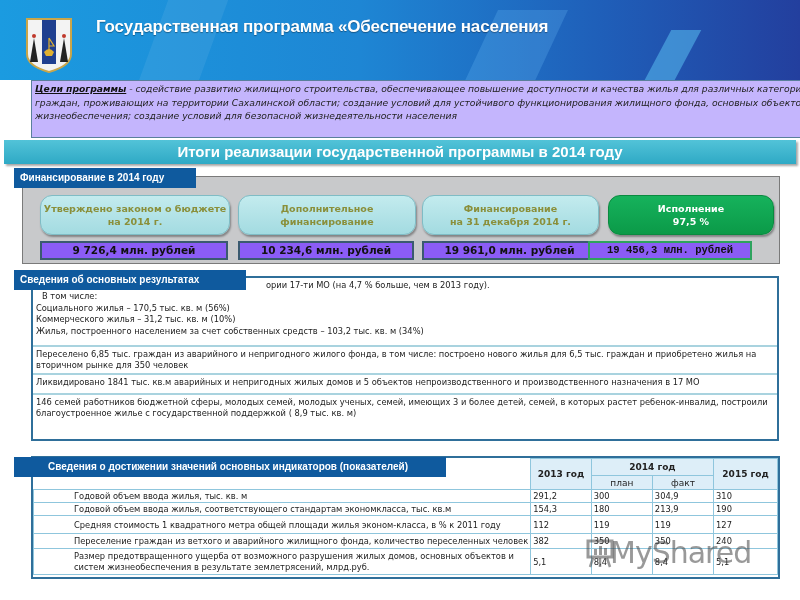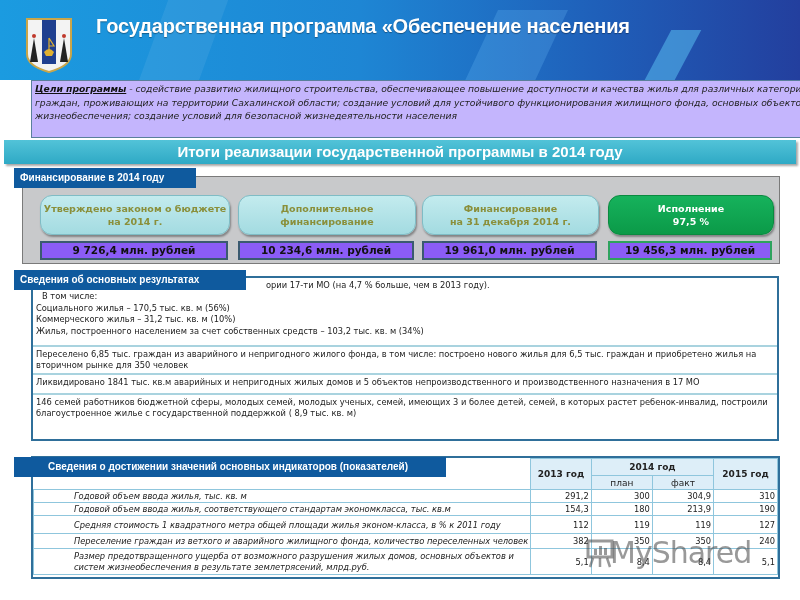--- a/index.html
+++ b/index.html
@@ -13,21 +13,21 @@
     background:linear-gradient(90deg,#1b9be0 0%,#1e86d4 45%,#1f5fb9 75%,#233f9e 100%);
     overflow:hidden;
   }
   .header .streak1 { position:absolute; left:150px; top:-20px; width:60px; height:140px; background:rgba(255,255,255,0.07); transform:skewX(-20deg); }
   .header .streak2 { position:absolute; left:470px; top:10px; width:70px; height:120px; background:rgba(120,200,255,0.22); transform:skewX(-25deg); }
   .header .streak3 { position:absolute; left:650px; top:30px; width:30px; height:80px; background:rgba(90,190,240,0.55); transform:skewX(-28deg); }
   .emblem { position:absolute; left:24px; top:16px; width:50px; height:58px; }
   .title {
     position:absolute; left:96px; top:14px; width:700px;
     color:#ffffff; font-family:"Liberation Sans", sans-serif; font-weight:bold;
-    font-size:20px; line-height:25px; letter-spacing:-0.2px;
+    font-size:17px; line-height:25px; letter-spacing:-0.2px;
     text-shadow:0 1px 1px rgba(0,0,0,0.35);
   }
   .goals {
     position:absolute; left:31px; top:80px; width:799px; height:58px;
     border:1px solid #5a7f9c; background:#c4b5fd;
     font-family:"DejaVu Sans", sans-serif; font-style:italic;
     font-size:9.2px; line-height:13.5px; color:#222; padding:1px 3px; box-sizing:border-box;
   }
   .goals .lbl { font-weight:bold; text-decoration:underline; color:#111; }
   .banner {
@@ -69,22 +69,22 @@
   }
   .rrow { border-bottom:2px solid #a9d3df; padding:2px 3px; line-height:11.4px; box-sizing:border-box; }
   .rrow:last-child { border-bottom:none; }
   .ind-table {
     position:absolute; left:31px; top:456px; width:749px; height:123px;
     border:2px solid #2f6f9a; box-sizing:border-box; background:#fff;
   }
   table.ind { border-collapse:collapse; width:100%; font-family:"DejaVu Sans", sans-serif; font-size:8.3px; color:#222; }
   table.ind td, table.ind th { border:1px solid #8fc6dd; padding:0 2px; }
   table.ind th { background:#ddeef8; font-weight:bold; font-size:9px; text-align:center; }
-  table.ind td.num { text-align:right; }
-  table.ind td.lbl { font-style:italic; white-space:nowrap; overflow:hidden;padding-left:40px; }
+  table.ind td.num { text-align:left; }
+  table.ind td.lbl { white-space:nowrap; overflow:hidden;padding-left:40px; }
   .watermark {
     position:absolute; left:610px; top:535px; color:rgba(70,70,70,0.55);
     font-family:"DejaVu Sans", sans-serif; font-size:30px; letter-spacing:-1px;
   }
   .wm-icon { position:absolute; left:585px; top:538px; width:30px; height:30px; }
 </style>
 </head>
 <body>
 
 <div class="header">
@@ -126,21 +126,21 @@
   <div>на 31 декабря 2014 г.</div>
 </div>
 <div class="fcard green" style="left:608px;width:164px;">
   <div>Исполнение</div>
   <div>97,5 %</div>
 </div>
 
 <div class="fval" style="left:40px;width:188px;">9 726,4  млн. рублей</div>
 <div class="fval" style="left:238px;width:176px;">10 234,6  млн. рублей</div>
 <div class="fval" style="left:422px;width:175px;">19 961,0  млн. рублей</div>
-<div class="fval green" style="left:608px;width:164px;">19 456,3  млн. рублей</div>
+<div class="fval green" style="left:588px;width:164px;font-family:Liberation Mono, monospace;">19 456,3  млн. рублей</div>
 
 <div class="results">
   <div class="rrow" style="height:69px;">
     <div style="padding-left:230px;">ории 17-ти МО (на 4,7 % больше, чем в 2013 году).</div>
     <div style="padding-left:6px;">  В том числе:</div>
     <div>Социального жилья – 170,5 тыс. кв. м  (56%)</div>
     <div>Коммерческого жилья – 31,2 тыс. кв. м (10%)</div>
     <div>Жилья, построенного населением за счет собственных средств – 103,2 тыс. кв. м (34%)</div>
   </div>
   <div class="rrow" style="height:28px;">Переселено 6,85 тыс. граждан из аварийного и непригодного жилого фонда, в том числе: построено нового жилья для 6,5 тыс. граждан и приобретено жилья на вторичном рынке для 350 человек</div>

